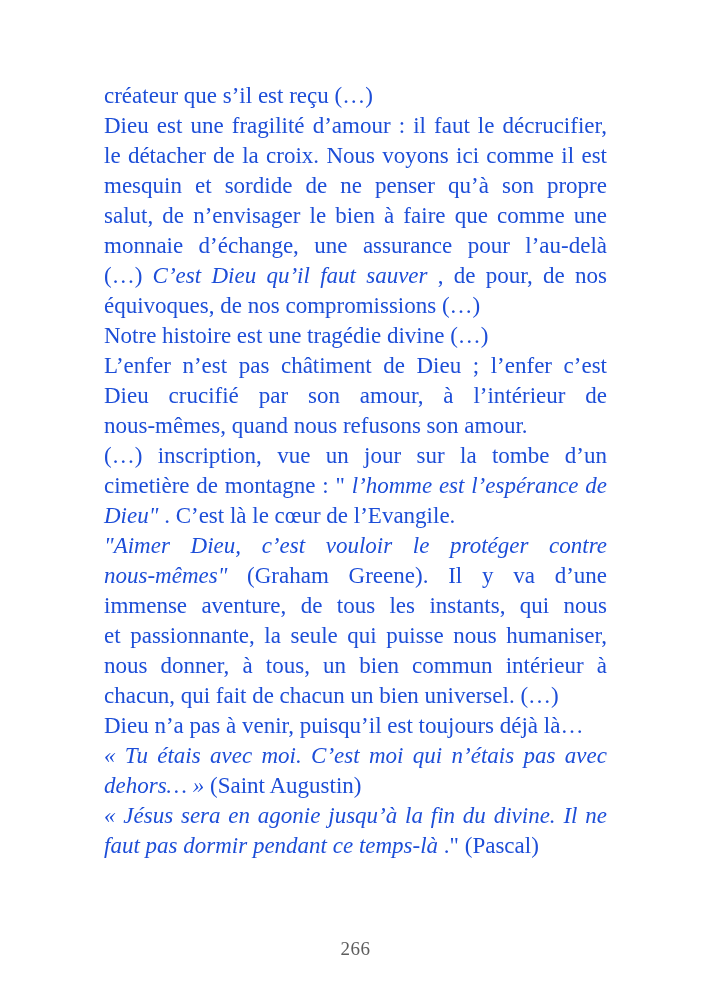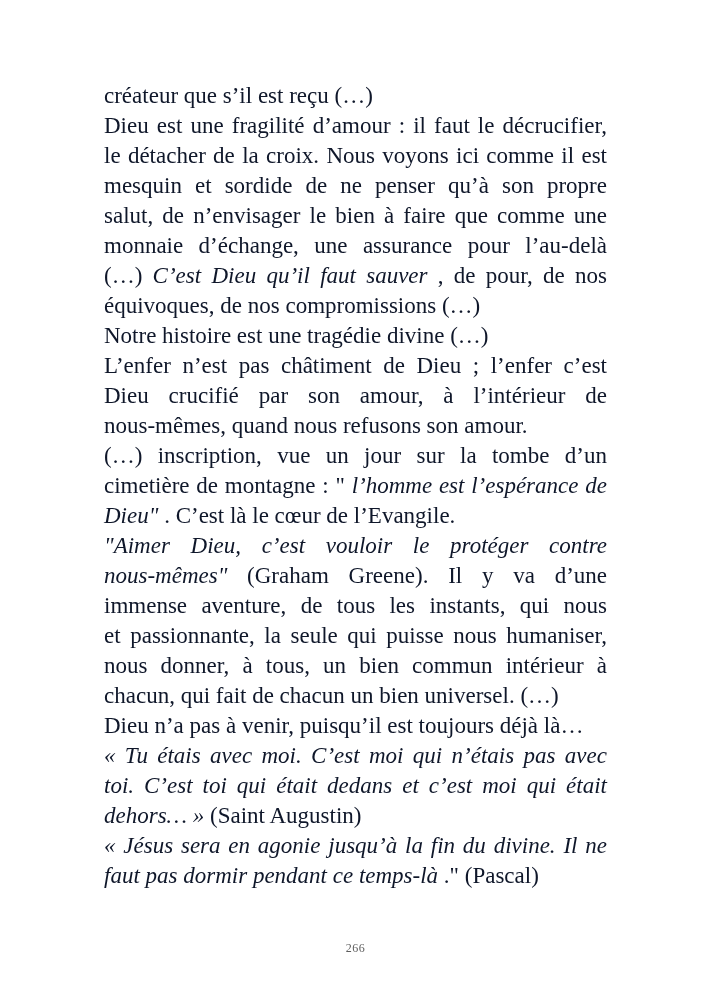--- a/index.html
+++ b/index.html
@@ -39,30 +39,30 @@
     margin-top: 6px;
   }
   .page-footer {
     position: absolute;
     left: 104px;
     top: 938px;
     width: 503px;
     text-align: center;
   }
   .page-number {
-    font-size: 12px;
+    font-size: 19px;
     color: #5d5d5d;
     letter-spacing: 0.5px;
   }
 </style>
 </head>
 <body>
 
 <div class="book-page">
-  <div class="text-block" style="color: #0f172a; font-family: Liberation Serif, serif;">
+  <div class="text-block" style="color: #1d4ed8; font-family: Liberation Serif, serif;">
       <div class="text-line eop"><span>créateur que s’il est reçu (…)</span></div>
       <div class="text-line"><span>Dieu est une fragilité d’amour : il faut le décrucifier,</span></div>
       <div class="text-line"><span>le détacher de la croix. Nous voyons ici comme il est</span></div>
       <div class="text-line"><span>mesquin et sordide de ne penser qu’à son propre</span></div>
       <div class="text-line"><span>salut, de n’envisager le bien à faire que comme une</span></div>
       <div class="text-line"><span>monnaie d’échange, une assurance pour l’au-delà</span></div>
       <div class="text-line"><span>(…) </span><span class="run-italic">C’est Dieu qu’il faut sauver</span><span> , de pour, de nos</span></div>
       <div class="text-line eop"><span>équivoques, de nos compromissions (…)</span></div>
       <div class="text-line eop"><span>Notre histoire est une tragédie divine (…)</span></div>
       <div class="text-line"><span>L’enfer n’est pas châtiment de Dieu ; l’enfer c’est</span></div>
@@ -72,21 +72,20 @@
       <div class="text-line"><span>cimetière de montagne : " </span><span class="run-italic">l’homme est l’espérance de</span></div>
       <div class="text-line eop"><span class="run-italic">Dieu"</span><span> . C’est là le cœur de l’Evangile.</span></div>
       <div class="text-line"><span class="run-italic">"Aimer Dieu, c’est vouloir le protéger contre</span></div>
       <div class="text-line"><span class="run-italic">nous-mêmes"</span><span> (Graham Greene). Il y va d’une</span></div>
       <div class="text-line"><span>immense aventure, de tous les instants, qui nous</span></div>
       <div class="text-line"><span>et passionnante, la seule qui puisse nous humaniser,</span></div>
       <div class="text-line"><span>nous donner, à tous, un bien commun intérieur à</span></div>
       <div class="text-line eop"><span>chacun, qui fait de chacun un bien universel. (…)</span></div>
       <div class="text-line eop"><span>Dieu n’a pas à venir, puisqu’il est toujours déjà là…</span></div>
       <div class="text-line"><span class="run-italic">« Tu étais avec moi. C’est moi qui n’étais pas avec</span></div>
-      <div class="text-line"><span class="run-italic">toi. C’est toi qui était dedans et c’est moi qui était</span></div>
       <div class="text-line eop"><span class="run-italic">dehors… »</span><span> (Saint Augustin)</span></div>
       <div class="text-line"><span class="run-italic">« Jésus sera en agonie jusqu’à la fin du divine. Il ne</span></div>
       <div class="text-line eop"><span class="run-italic">faut pas dormir pendant ce temps-là</span><span> ." (Pascal)</span></div>
     </div>
   <div class="page-footer">
     <span class="page-number">266</span>
   </div>
 </div>
 
 </body></html>

